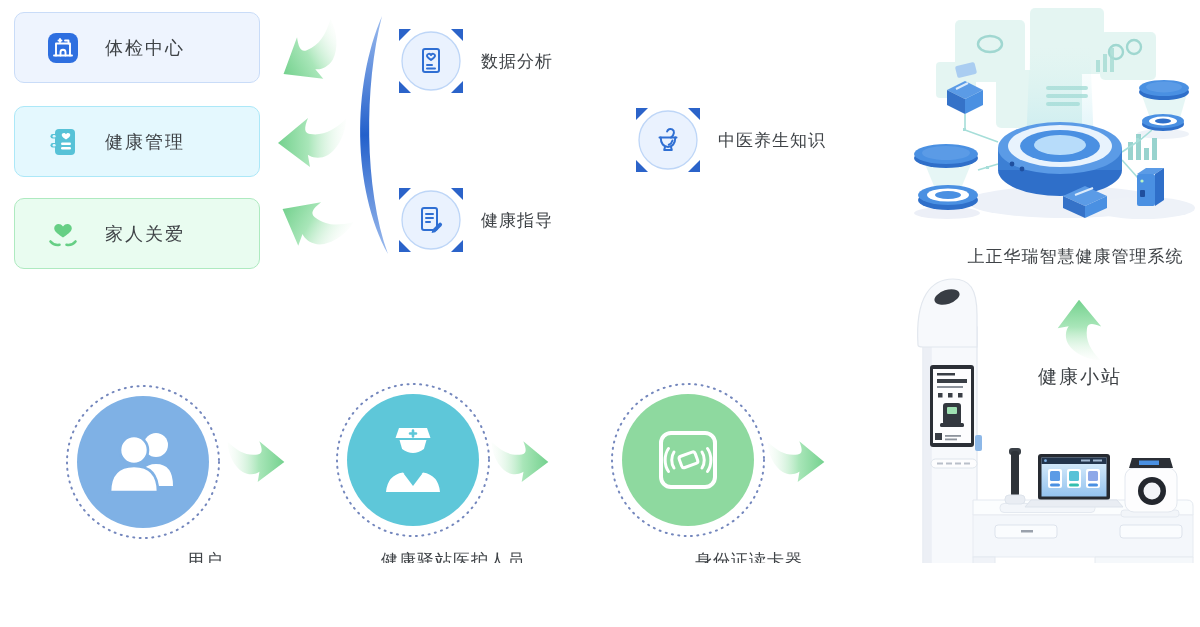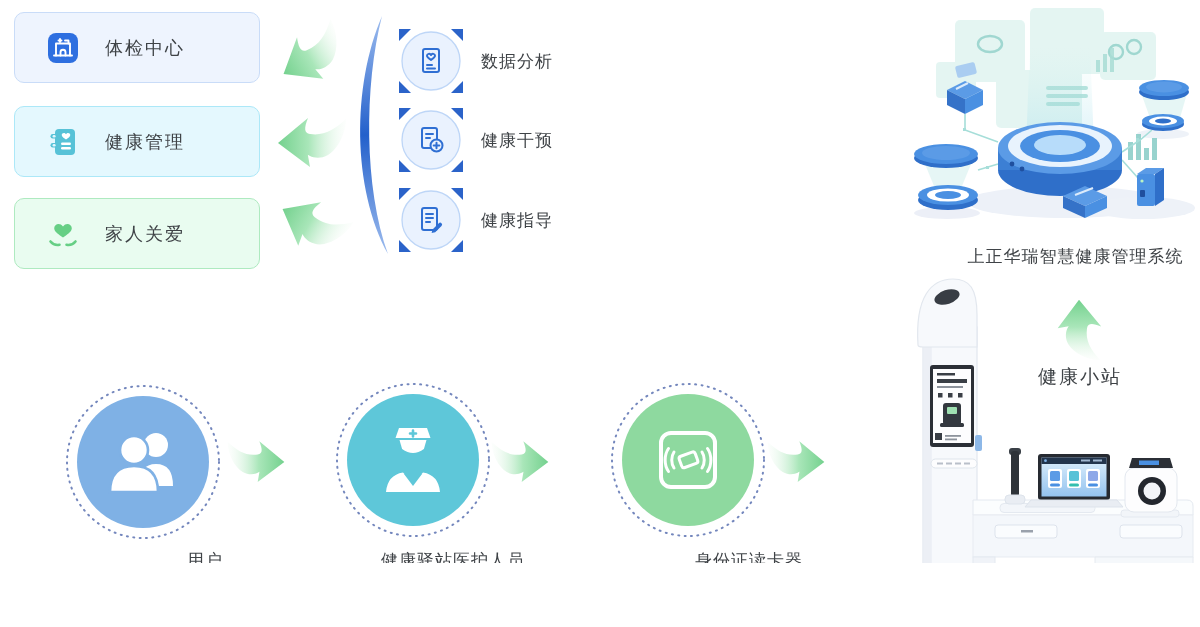--- a/index.html
+++ b/index.html
@@ -107,39 +107,20 @@
       <g transform="translate(22,22)" stroke="#2f6fd3" stroke-width="2" fill="none" stroke-linecap="round" stroke-linejoin="round">
         <rect x="8" y="4" width="16" height="23" rx="2"></rect>
         <path d="M16,10 c-1,-2 -4,-1.3 -4,0.8 c0,1.7 2.4,3 4,4.1 c1.6,-1.1 4,-2.4 4,-4.1 c0,-2.1 -3,-2.8 -4,-0.8 Z"></path>
         <path d="M12,20 h5"></path>
           <path d="M12,23.5 h8"></path>
       </g>
     </svg>
     <span class="flbl">数据分析</span>
   </div>
 
-  <div class="feature" style="left:393px;top:102px">
-    <svg width="76" height="76" viewBox="0 0 76 76">
-      <circle cx="38" cy="38" r="29" fill="#eaf2fe" stroke="#bed6f7" stroke-width="1.3"></circle>
-      <g fill="#2b63c9">
-        <polygon points="6,6 18,6 6,18"></polygon>
-          <polygon points="70,6 58,6 70,18"></polygon>
-        <polygon points="6,70 18,70 6,58"></polygon>
-          <polygon points="70,70 58,70 70,58"></polygon>
-      </g>
-      <g transform="translate(22,22)" stroke="#2f6fd3" stroke-width="2" fill="none" stroke-linecap="round" stroke-linejoin="round">
-        <rect x="7" y="4" width="15" height="20" rx="2"></rect>
-        <path d="M11,10 h7"></path>
-          <path d="M11,14 h4"></path>
-        <circle cx="21.5" cy="21.5" r="6" fill="#eaf2fe"></circle>
-        <path d="M21.5,18.7 v5.6 M18.7,21.5 h5.6"></path>
-      </g>
-    </svg>
-    <span class="flbl">健康干预</span>
-  </div>
 
   <div class="feature" style="left:393px;top:182px">
     <svg width="76" height="76" viewBox="0 0 76 76">
       <circle cx="38" cy="38" r="29" fill="#eaf2fe" stroke="#bed6f7" stroke-width="1.3"></circle>
       <g fill="#2b63c9">
         <polygon points="6,6 18,6 6,18"></polygon>
           <polygon points="70,6 58,6 70,18"></polygon>
         <polygon points="6,70 18,70 6,58"></polygon>
           <polygon points="70,70 58,70 70,58"></polygon>
       </g>
@@ -148,20 +129,39 @@
         <path d="M11,10 h7"></path>
           <path d="M11,14 h7"></path>
           <path d="M11,18 h4"></path>
         <path d="M17.5,25.5 l6.3,-6.3 a1.9,1.9 0 0 1 2.7,2.7 L20.2,28.2 l-3.6,0.9 Z" fill="#2f6fd3" stroke="none"></path>
       </g>
     </svg>
     <span class="flbl">健康指导</span>
   </div>
 
 
+  <div class="feature" style="left:630px;top:102px">
+    <svg width="76" height="76" viewBox="0 0 76 76">
+      <circle cx="38" cy="38" r="29" fill="#eaf2fe" stroke="#bed6f7" stroke-width="1.3"></circle>
+      <g fill="#2b63c9">
+        <polygon points="6,6 18,6 6,18"></polygon>
+          <polygon points="70,6 58,6 70,18"></polygon>
+        <polygon points="6,70 18,70 6,58"></polygon>
+          <polygon points="70,70 58,70 70,58"></polygon>
+      </g>
+      <g transform="translate(22,22)" stroke="#2f6fd3" stroke-width="2" fill="none" stroke-linecap="round" stroke-linejoin="round">
+        <path d="M7.5,13.5 h17"></path>
+        <path d="M8.7,13.5 c0,6 3.2,9.5 7.3,9.5 c4.1,0 7.3,-3.5 7.3,-9.5"></path>
+        <path d="M13,23 l-0.8,3 h7.6 L19,23"></path>
+        <path d="M19,13.5 c3.6,-3 3.8,-6.6 1.2,-8.1 c-2.1,-1.2 -4.6,0 -5.1,2.1"></path>
+        <path d="M20.5,16.5 c-0.6,2 -1.9,3.6 -3.7,4.3"></path>
+      </g>
+    </svg>
+    <span class="flbl">中医养生知识</span>
+  </div>
 
 
   <svg class="abs" style="left:900px;top:0" width="300" height="240" viewBox="0 0 300 240">
 
     <ellipse cx="165" cy="202" rx="98" ry="16" fill="#edf1f8"></ellipse>
     <ellipse cx="243" cy="208" rx="52" ry="11" fill="#eef2f8"></ellipse>
     <ellipse cx="47" cy="213" rx="33" ry="6" fill="#eceff7"></ellipse>
     <ellipse cx="263" cy="134" rx="26" ry="5" fill="#eef2f8"></ellipse>
 
     <g fill="#cfeee9" opacity="0.55">

